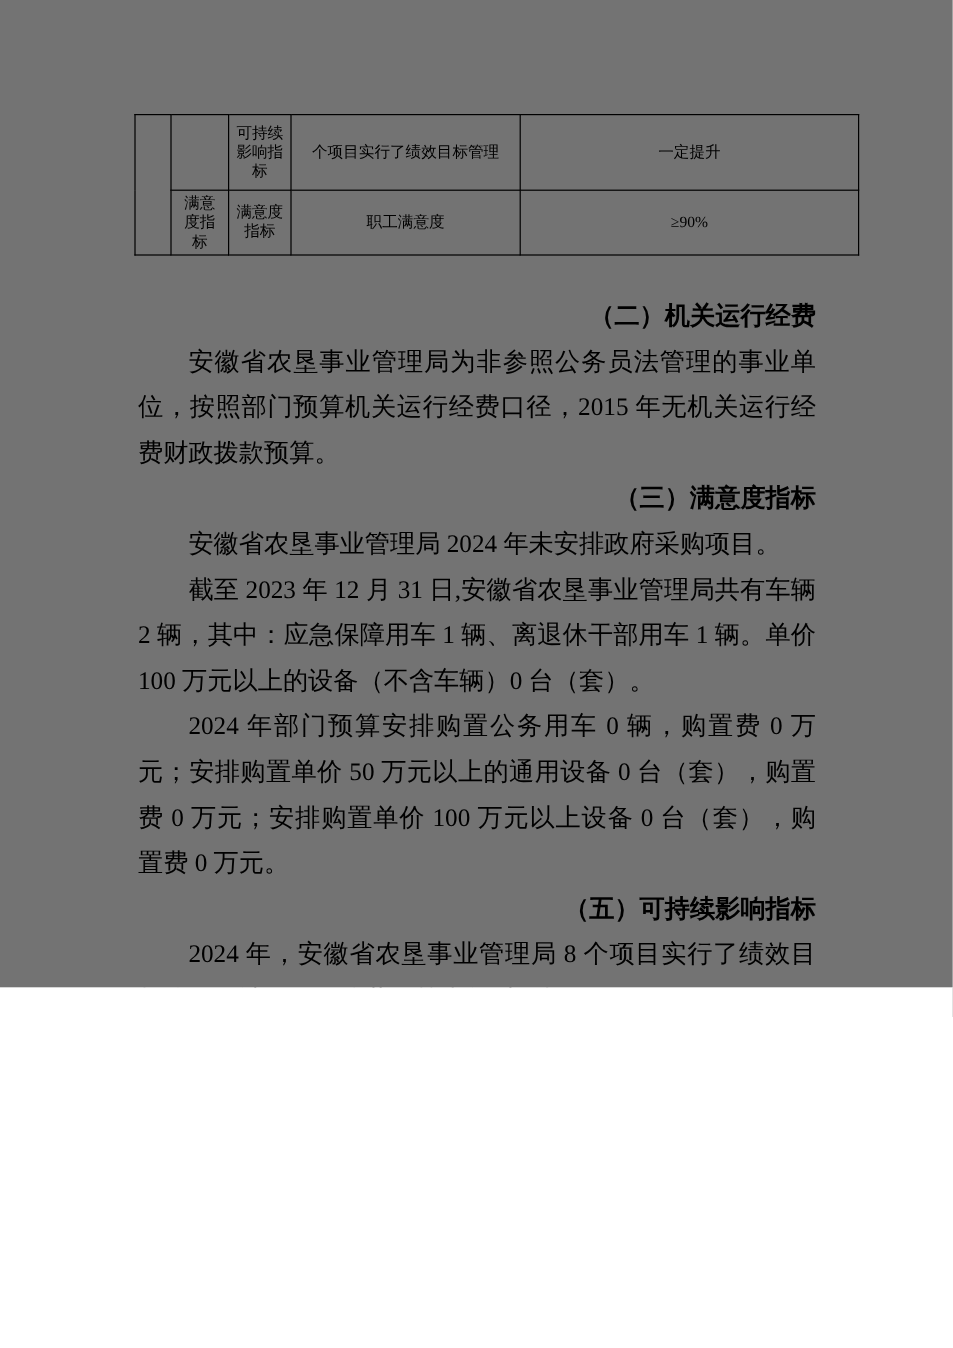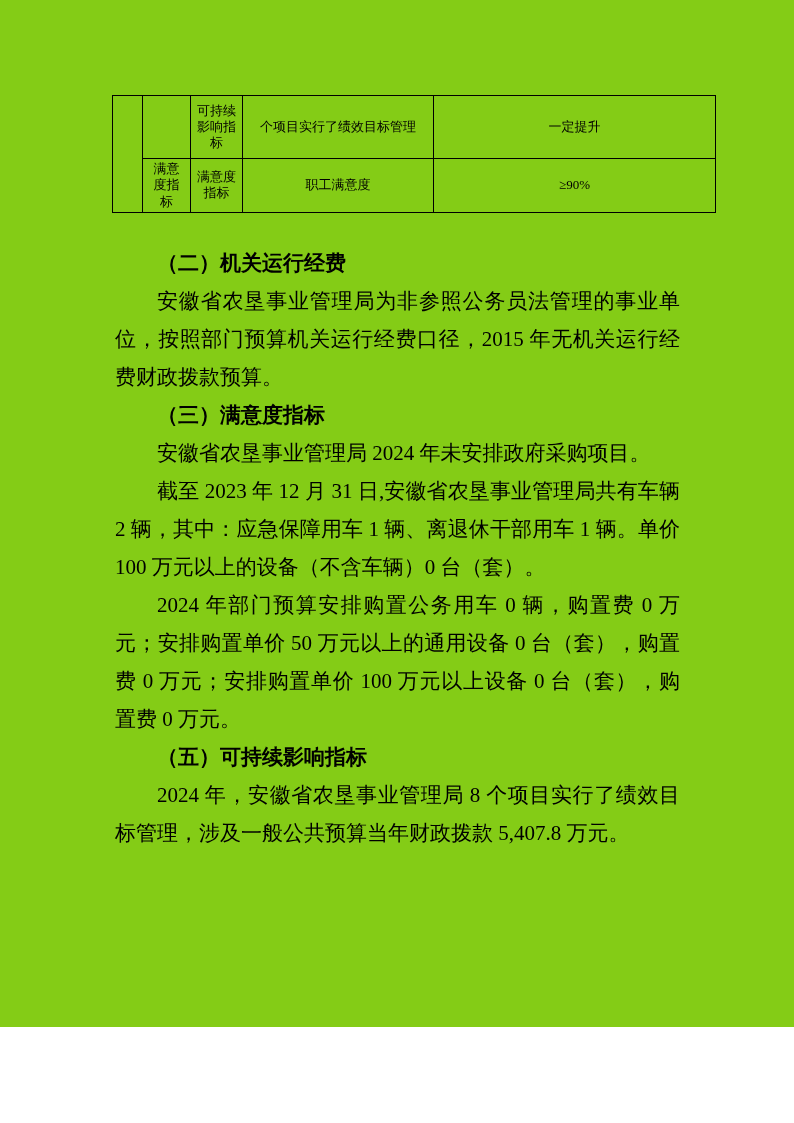--- a/index.html
+++ b/index.html
@@ -3,22 +3,22 @@
 <meta charset="utf-8">
 <style>
   html, body {
     margin: 0;
     padding: 0;
     background: #ffffff;
   }
   .page {
     position: relative;
     width: 794px;
-    height: 1027px;
-    background: #84cc16;
+    height: 823px;
+    background: #737373;
     color: #000000;
     font-family: "Liberation Serif", "DejaVu Serif", serif;
     overflow: hidden;
   }
 
   
   .tbl-wrap {
     position: absolute;
     top: 95px;
     left: 112px;
@@ -54,21 +54,21 @@
     left: 115px;
     width: 565px;
     font-size: 21px;
     line-height: 38px;
     text-align: justify;
   }
   .content .heading {
     font-weight: bold;
     text-indent: 2em;
     margin: 0;
-    text-align: left;
+    text-align: right;
   }
   .content p.body-par {
     margin: 0;
     text-indent: 2em;
   }
 
   
   .page-number {
     position: absolute;
     top: 1026px;

